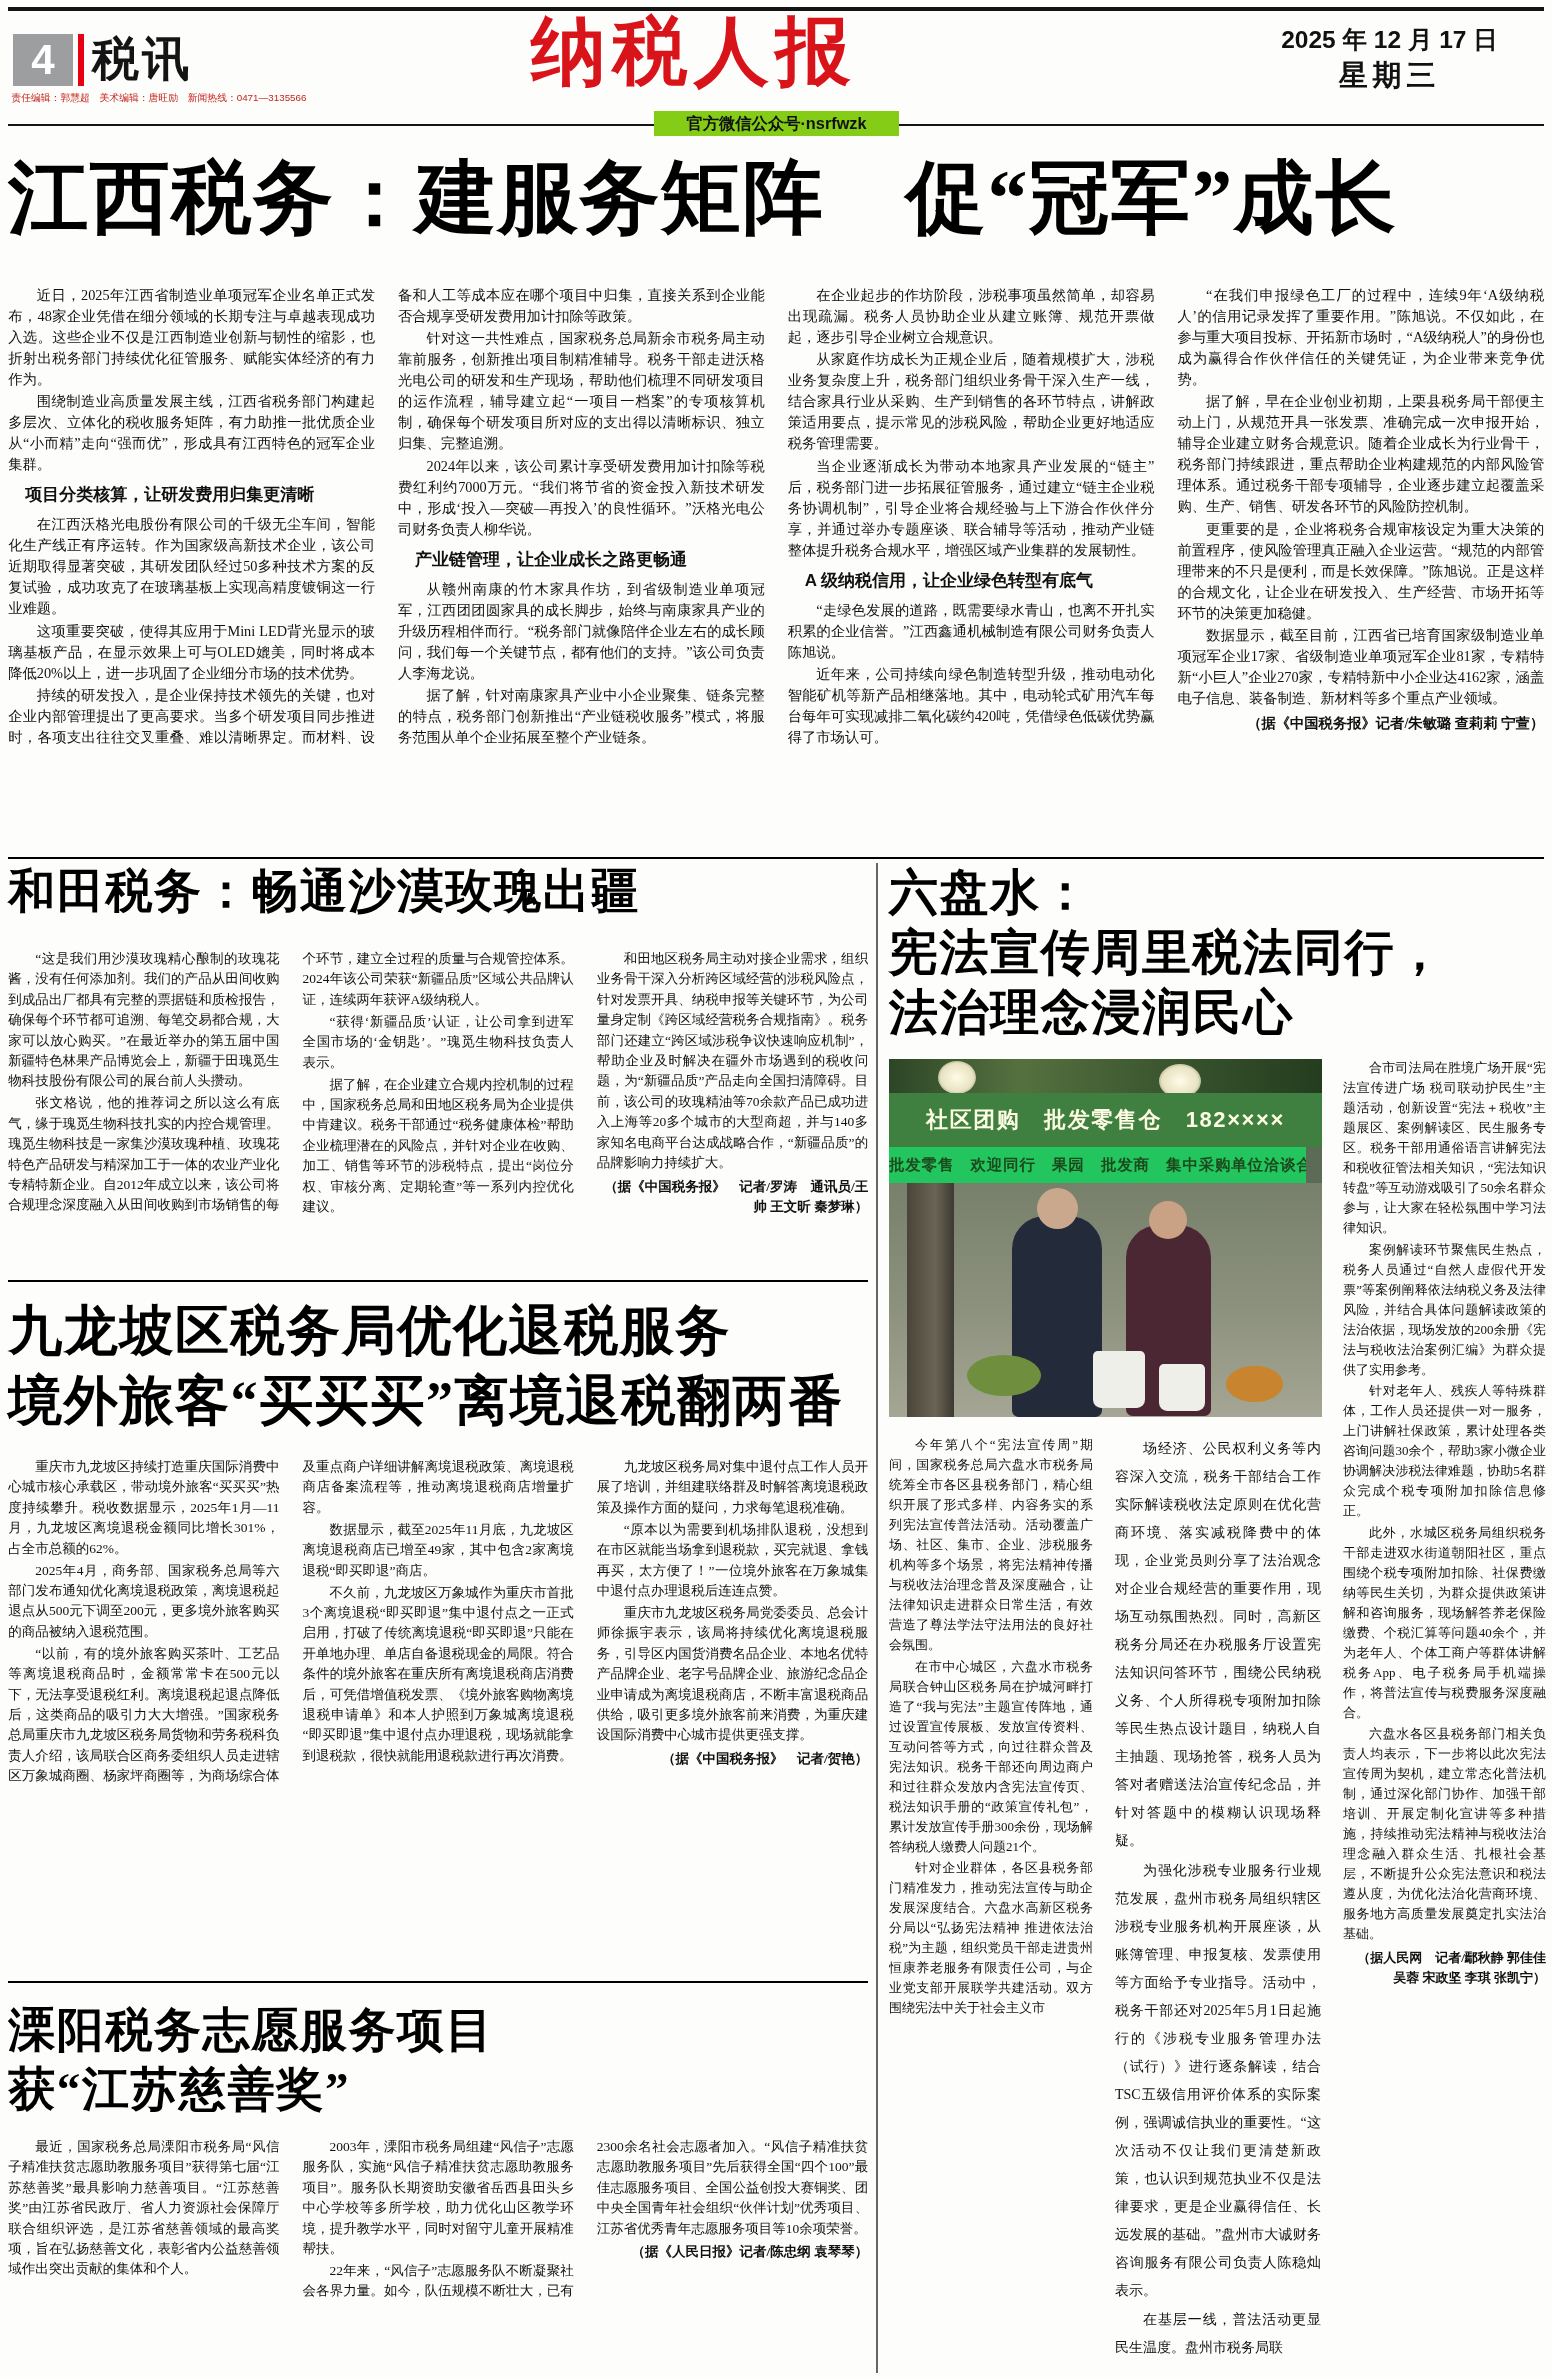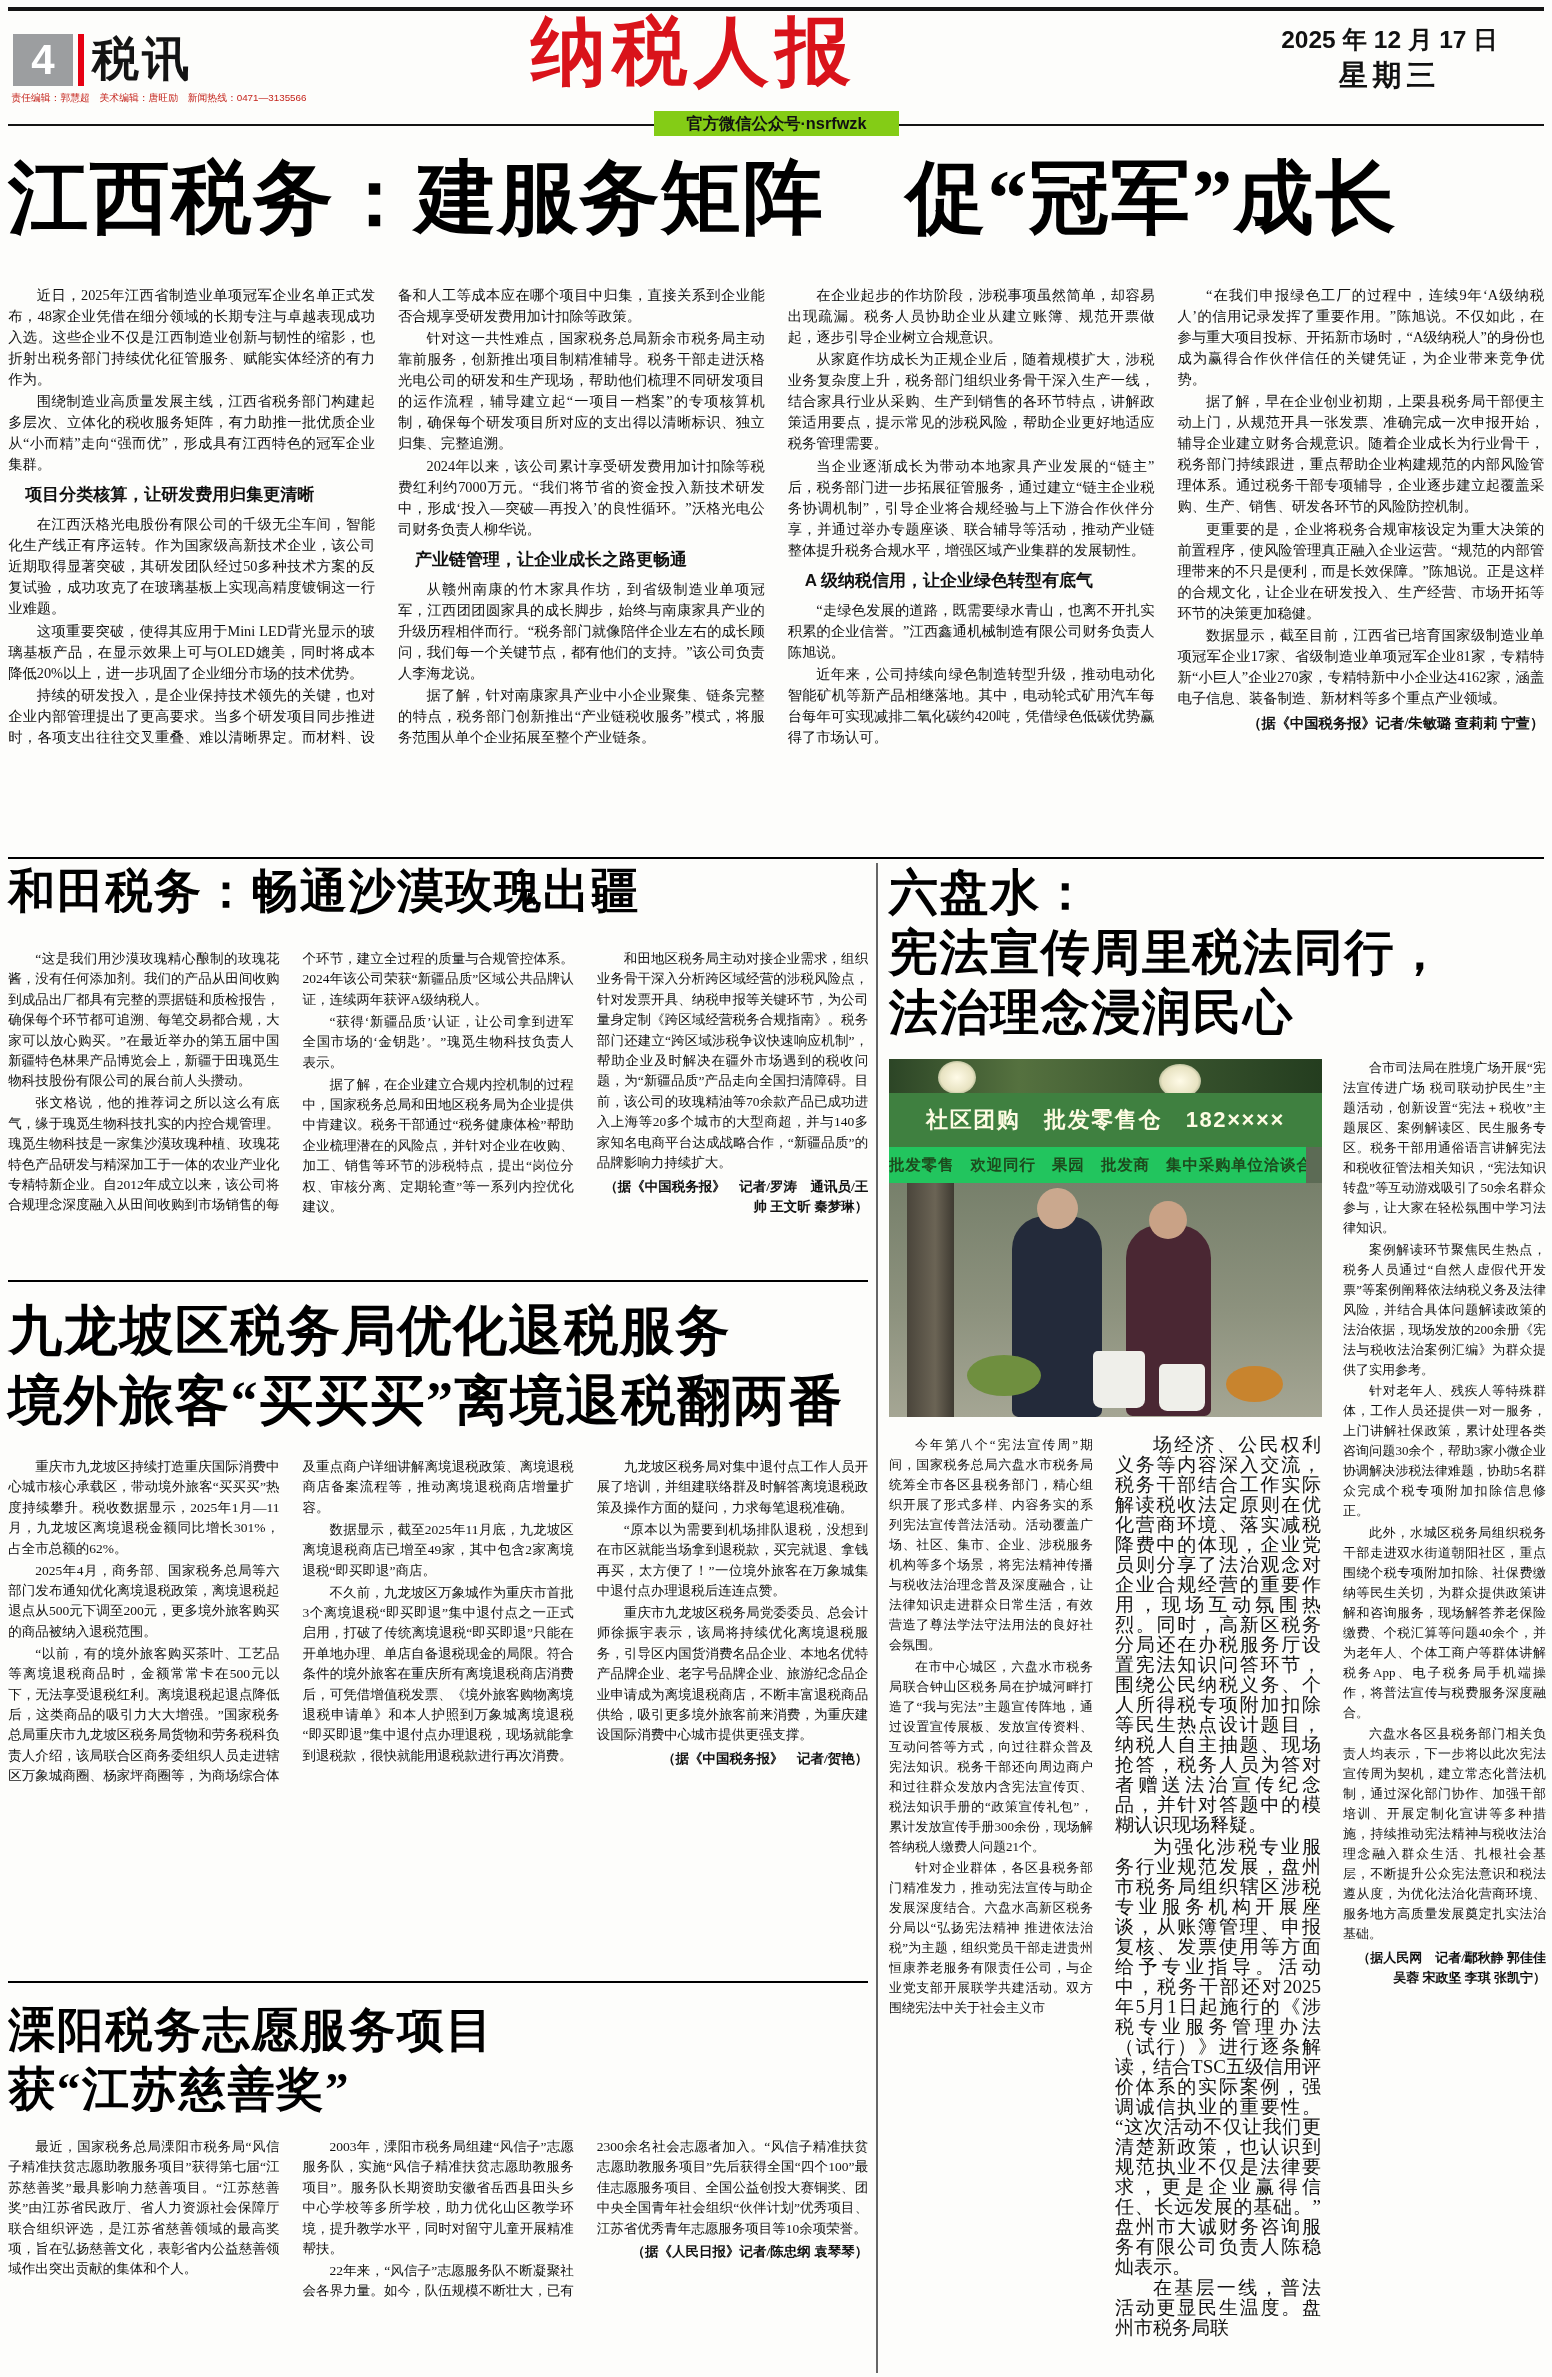--- a/index.html
+++ b/index.html
@@ -39,21 +39,21 @@
   .jlp .headline{font-size:54px;line-height:70px;}
   .jlp-body{margin-top:21px;height:490px;column-count:3;font-size:13.5px;line-height:20.4px;}
   .ly{position:absolute;left:8.2px;top:2001px;width:860px;}
   .ly .headline{font-size:47px;line-height:59px;}
   .ly-body{margin-top:18px;height:184px;column-count:3;font-size:13.5px;line-height:20.4px;}
   
   .vdiv{position:absolute;left:876px;top:863px;width:1.6px;height:1510px;background:#666;}
   .lps{position:absolute;left:889px;top:863px;width:657px;height:1512px;}
   .lps .headline{font-size:49px;line-height:60px;}
   .lps-colA{position:absolute;top:572px;left:0;width:204px;height:937px;overflow:hidden;font-size:13px;line-height:20px;}
-  .lps-colB{position:absolute;top:572px;left:226px;width:206px;height:937px;overflow:hidden;font-size:19px;line-height:20px;}
+  .lps-colB{position:absolute;top:572px;left:226px;width:206px;height:937px;overflow:hidden;font-size:14px;line-height:28px;}
   .lps-colC{position:absolute;top:195px;left:454px;width:203px;height:1314px;overflow:hidden;font-size:13px;line-height:20px;}
   
   .photo{position:absolute;top:196px;left:0;width:433px;height:358px;overflow:hidden;background:#5c6b55;}
   .ph-top{position:absolute;top:0;left:0;right:0;height:34px;background:linear-gradient(90deg,#2c4526,#55713f 30%,#36512c 70%,#243d1f);}
   .ph-light{position:absolute;border-radius:50%;background:radial-gradient(#fffbe8,#e8e3c2 60%,rgba(230,230,200,.1));}
   .ph-sign{position:absolute;top:34px;left:0;right:0;height:54px;background:#3f8040;
            color:#fefce3;font:bold 22px/54px "Liberation Sans","DejaVu Sans",sans-serif;text-align:center;letter-spacing:1.6px;white-space:nowrap;overflow:hidden;}
   .ph-band{position:absolute;top:88px;left:0;right:16px;height:36px;background:#22c55e;
            color:#1d4a1d;font:bold 15.5px/36px "Liberation Sans","DejaVu Sans",sans-serif;text-align:center;letter-spacing:0.8px;white-space:nowrap;overflow:hidden;}
   .ph-scene{position:absolute;top:124px;left:0;right:0;bottom:0;background:linear-gradient(180deg,#77806b,#8d927e 55%,#a5a694);}

